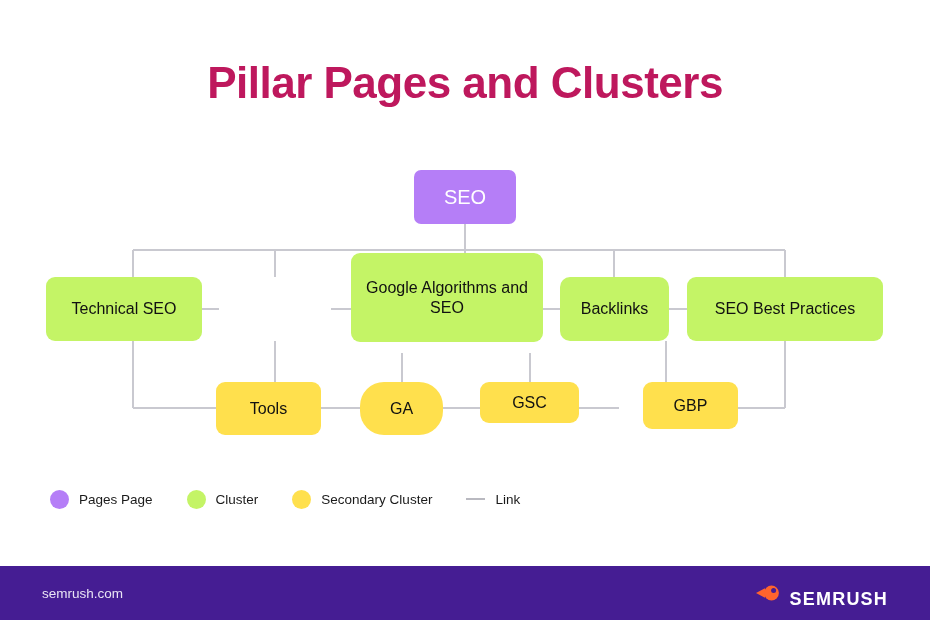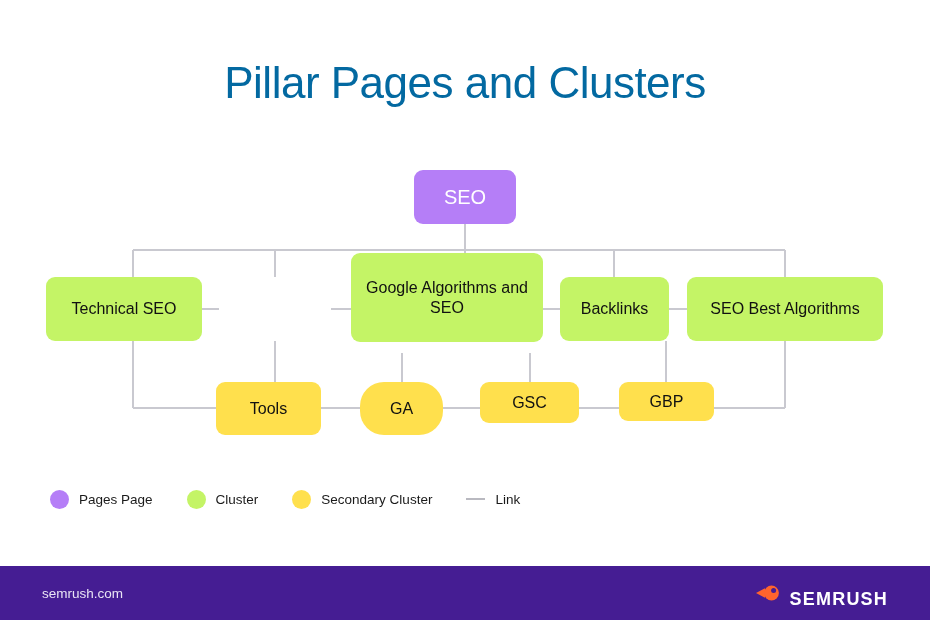--- a/index.html
+++ b/index.html
@@ -23,23 +23,23 @@
   }
 
   
   #page-title {
     position: absolute;
     left: 0;
     top: 58px;
     width: 930px;
     text-align: center;
     font-size: 44px;
-    font-weight: 400;
+    font-weight: 700;
     letter-spacing: -0.5px;
-    color: #0369a1;
+    color: #be185d;
     font-family: "Liberation Sans", sans-serif;
   }
 
   
   #diagram {
     position: absolute;
     left: 0;
     top: 0;
     width: 930px;
     height: 560px;
@@ -65,20 +65,21 @@
     line-height: 20px;
     color: #111111;
     padding: 4px 10px;
     font-family: "Liberation Sans", sans-serif;
   }
   .node.pillar {
     background: #b57ef7;
     color: #ffffff;
     font-size: 20px;
     font-weight: 500;
+    border-radius: 7px;
   }
   .node.cluster {
     background: #c4f466;
   }
   .node.secondary {
     background: #ffe04d;
   }
 
   
   #legend {
@@ -200,41 +201,41 @@
 
     <div class="node cluster" style="left:46px; top:277px; width:156px; height:64px;">
       <span>Technical SEO</span>
     </div>
 
 
     <div class="node cluster" style="left:351px; top:253px; width:192px; height:89px;">
       <span>Google Algorithms and SEO</span>
     </div>
 
-    <div class="node cluster" style="left:560px; top:277px; width:109px; height:64px;">
+    <div class="node cluster" style="left:560px; top:277px; width:109px; height:64px;border-radius:10px;">
       <span>Backlinks</span>
     </div>
 
     <div class="node cluster" style="left:687px; top:277px; width:196px; height:64px;">
-      <span>SEO Best Algorithms</span>
+      <span>SEO Best Practices</span>
     </div>
 
     <div class="node secondary" style="left:216px; top:382px; width:105px; height:53px;">
       <span>Tools</span>
     </div>
 
     <div class="node secondary" style="left:360px; top:382px; width:83px; height:53px;border-radius:24px;">
       <span>GA</span>
     </div>
 
     <div class="node secondary" style="left:480px; top:382px; width:99px; height:41px;">
       <span>GSC</span>
     </div>
 
-    <div class="node secondary" style="left:619px; top:382px; width:95px; height:39px;">
+    <div class="node secondary" style="left:643px; top:382px; width:95px; height:47px;">
       <span>GBP</span>
     </div>
 
   </div>
 
   <div id="legend">
     <div class="legend-item">
       <span class="legend-dot pillar"></span>
       <span class="legend-label">Pages Page</span>
     </div>

